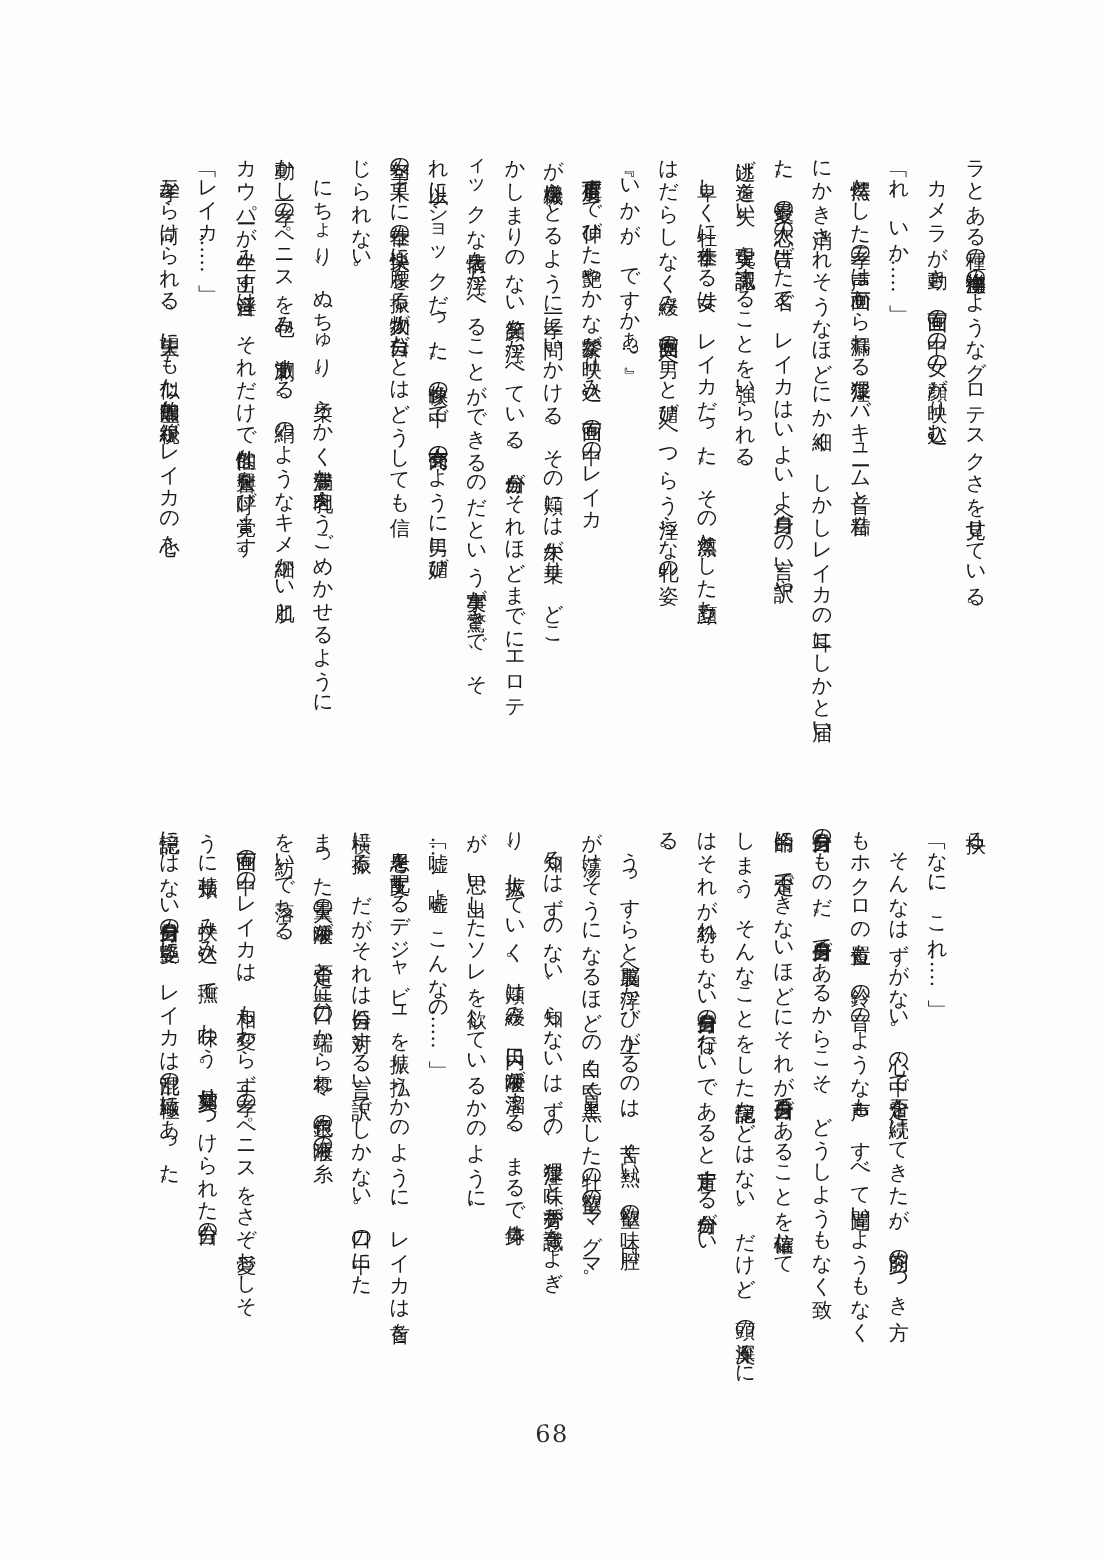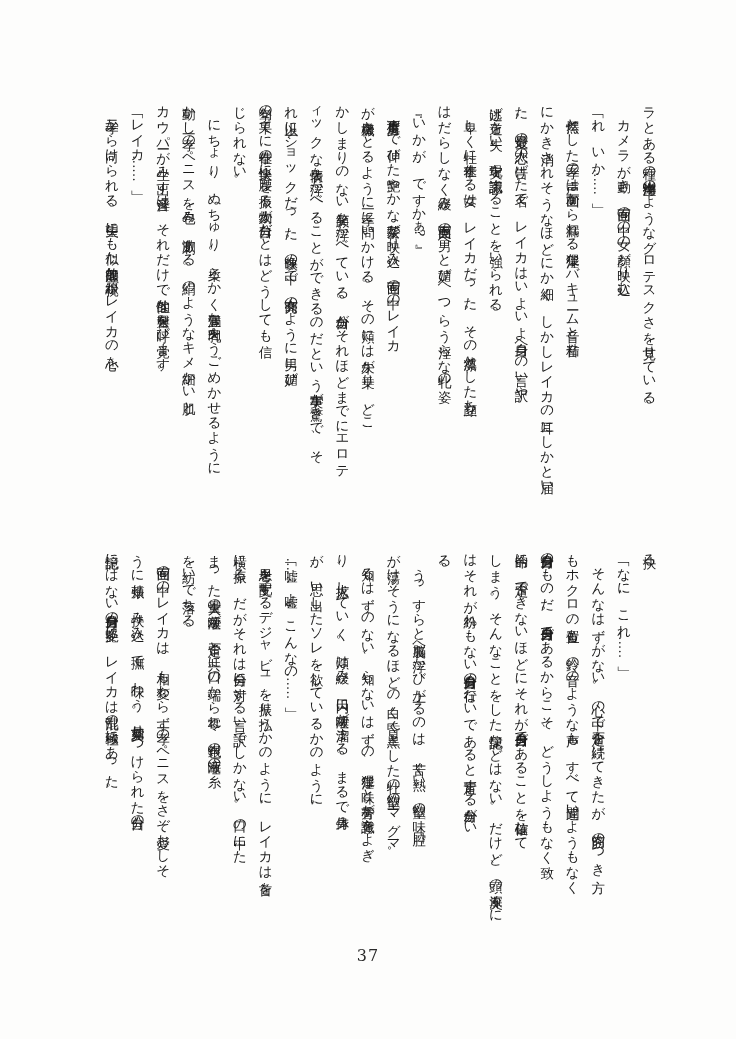--- a/index.html
+++ b/index.html
@@ -96,15 +96,15 @@
     <div class="tline">　「嘘……嘘よ、こんなの……」</div>
     <div class="tline">　思考を支配するデジャビュを振り払うかのように、レイカは首を</div>
     <div class="tline">横に振る。だがそれは自分に対する言い訳でしかない。口の中にた</div>
     <div class="tline">まった大量の唾液が、否定と共に口の端から零れ、銀色の唾液の糸</div>
     <div class="tline">を紡いで落ちる。</div>
     <div class="tline">　画面の中のレイカは、相も変わらず一孝のペニスをさぞ愛おしそ</div>
     <div class="tline">うに頬張り、挟み込み、撫で、味わう。突如見せつけられた自分の</div>
     <div class="tline">記憶にはない自分自身の艶姿に、レイカは混乱の極致にあった。</div>
   </div>
 
-  <div class="page-number">37</div>
+  <div class="page-number">68</div>
 
 </div>
 
 </body></html>

